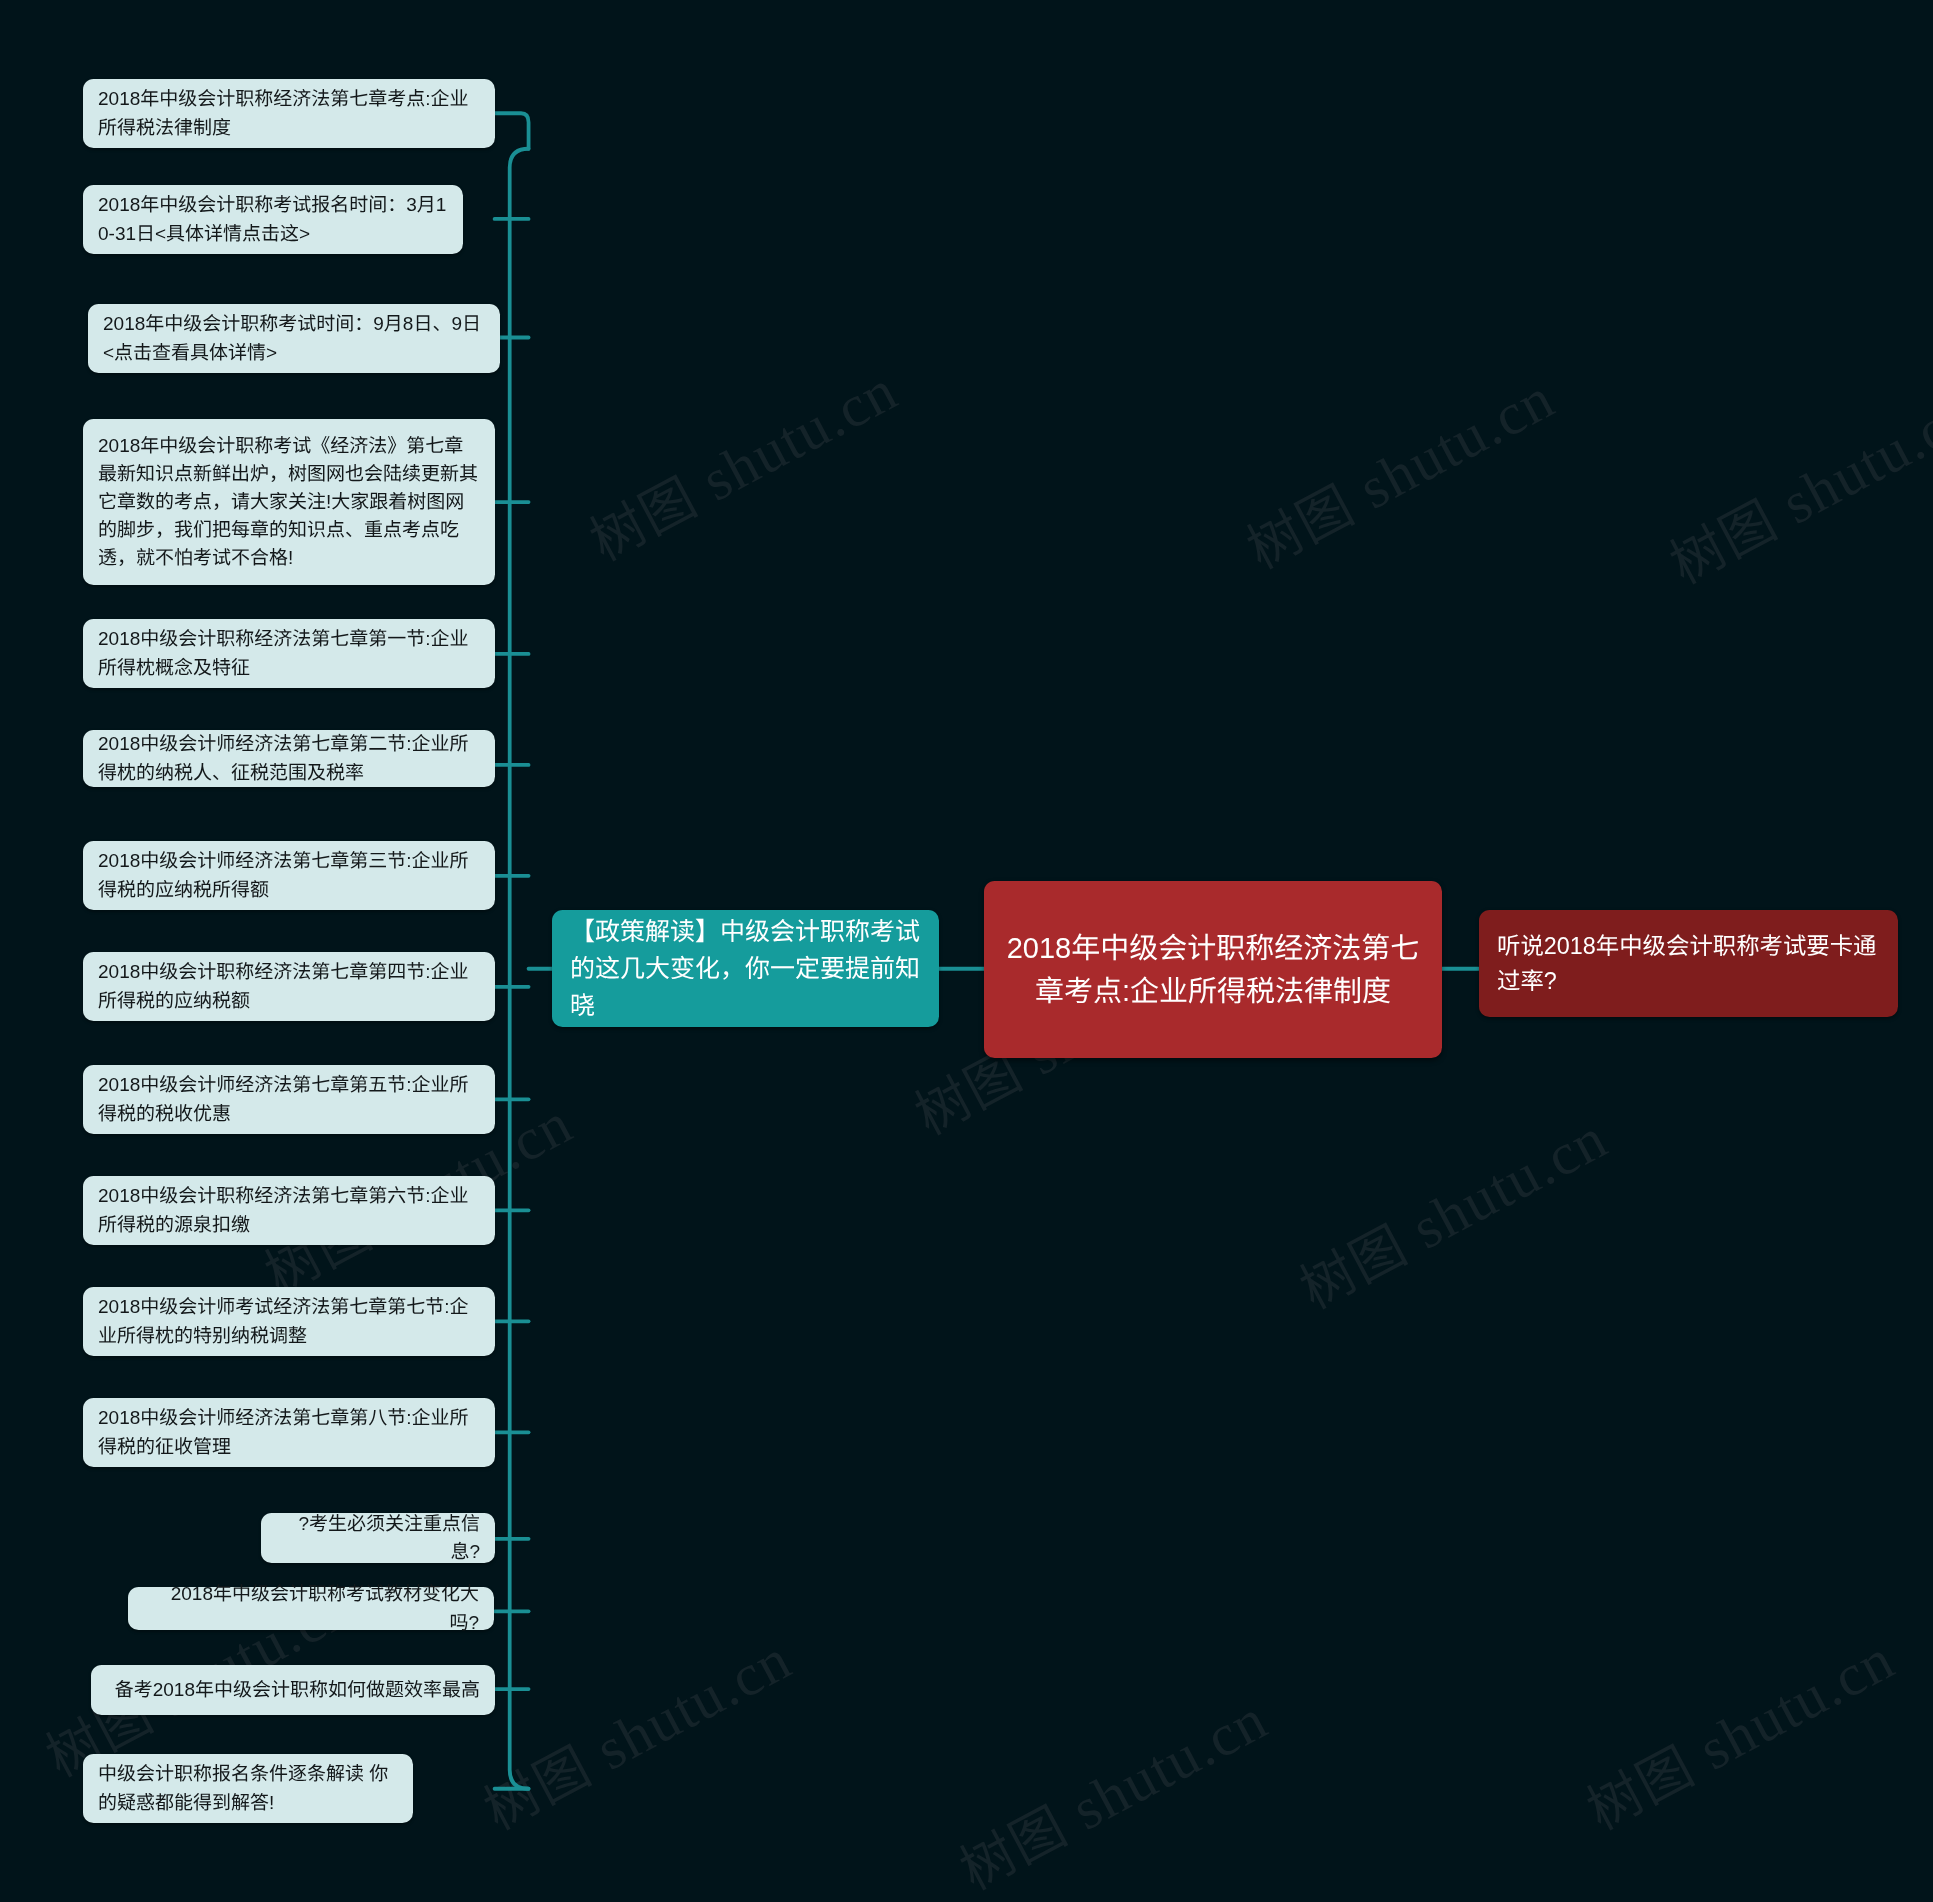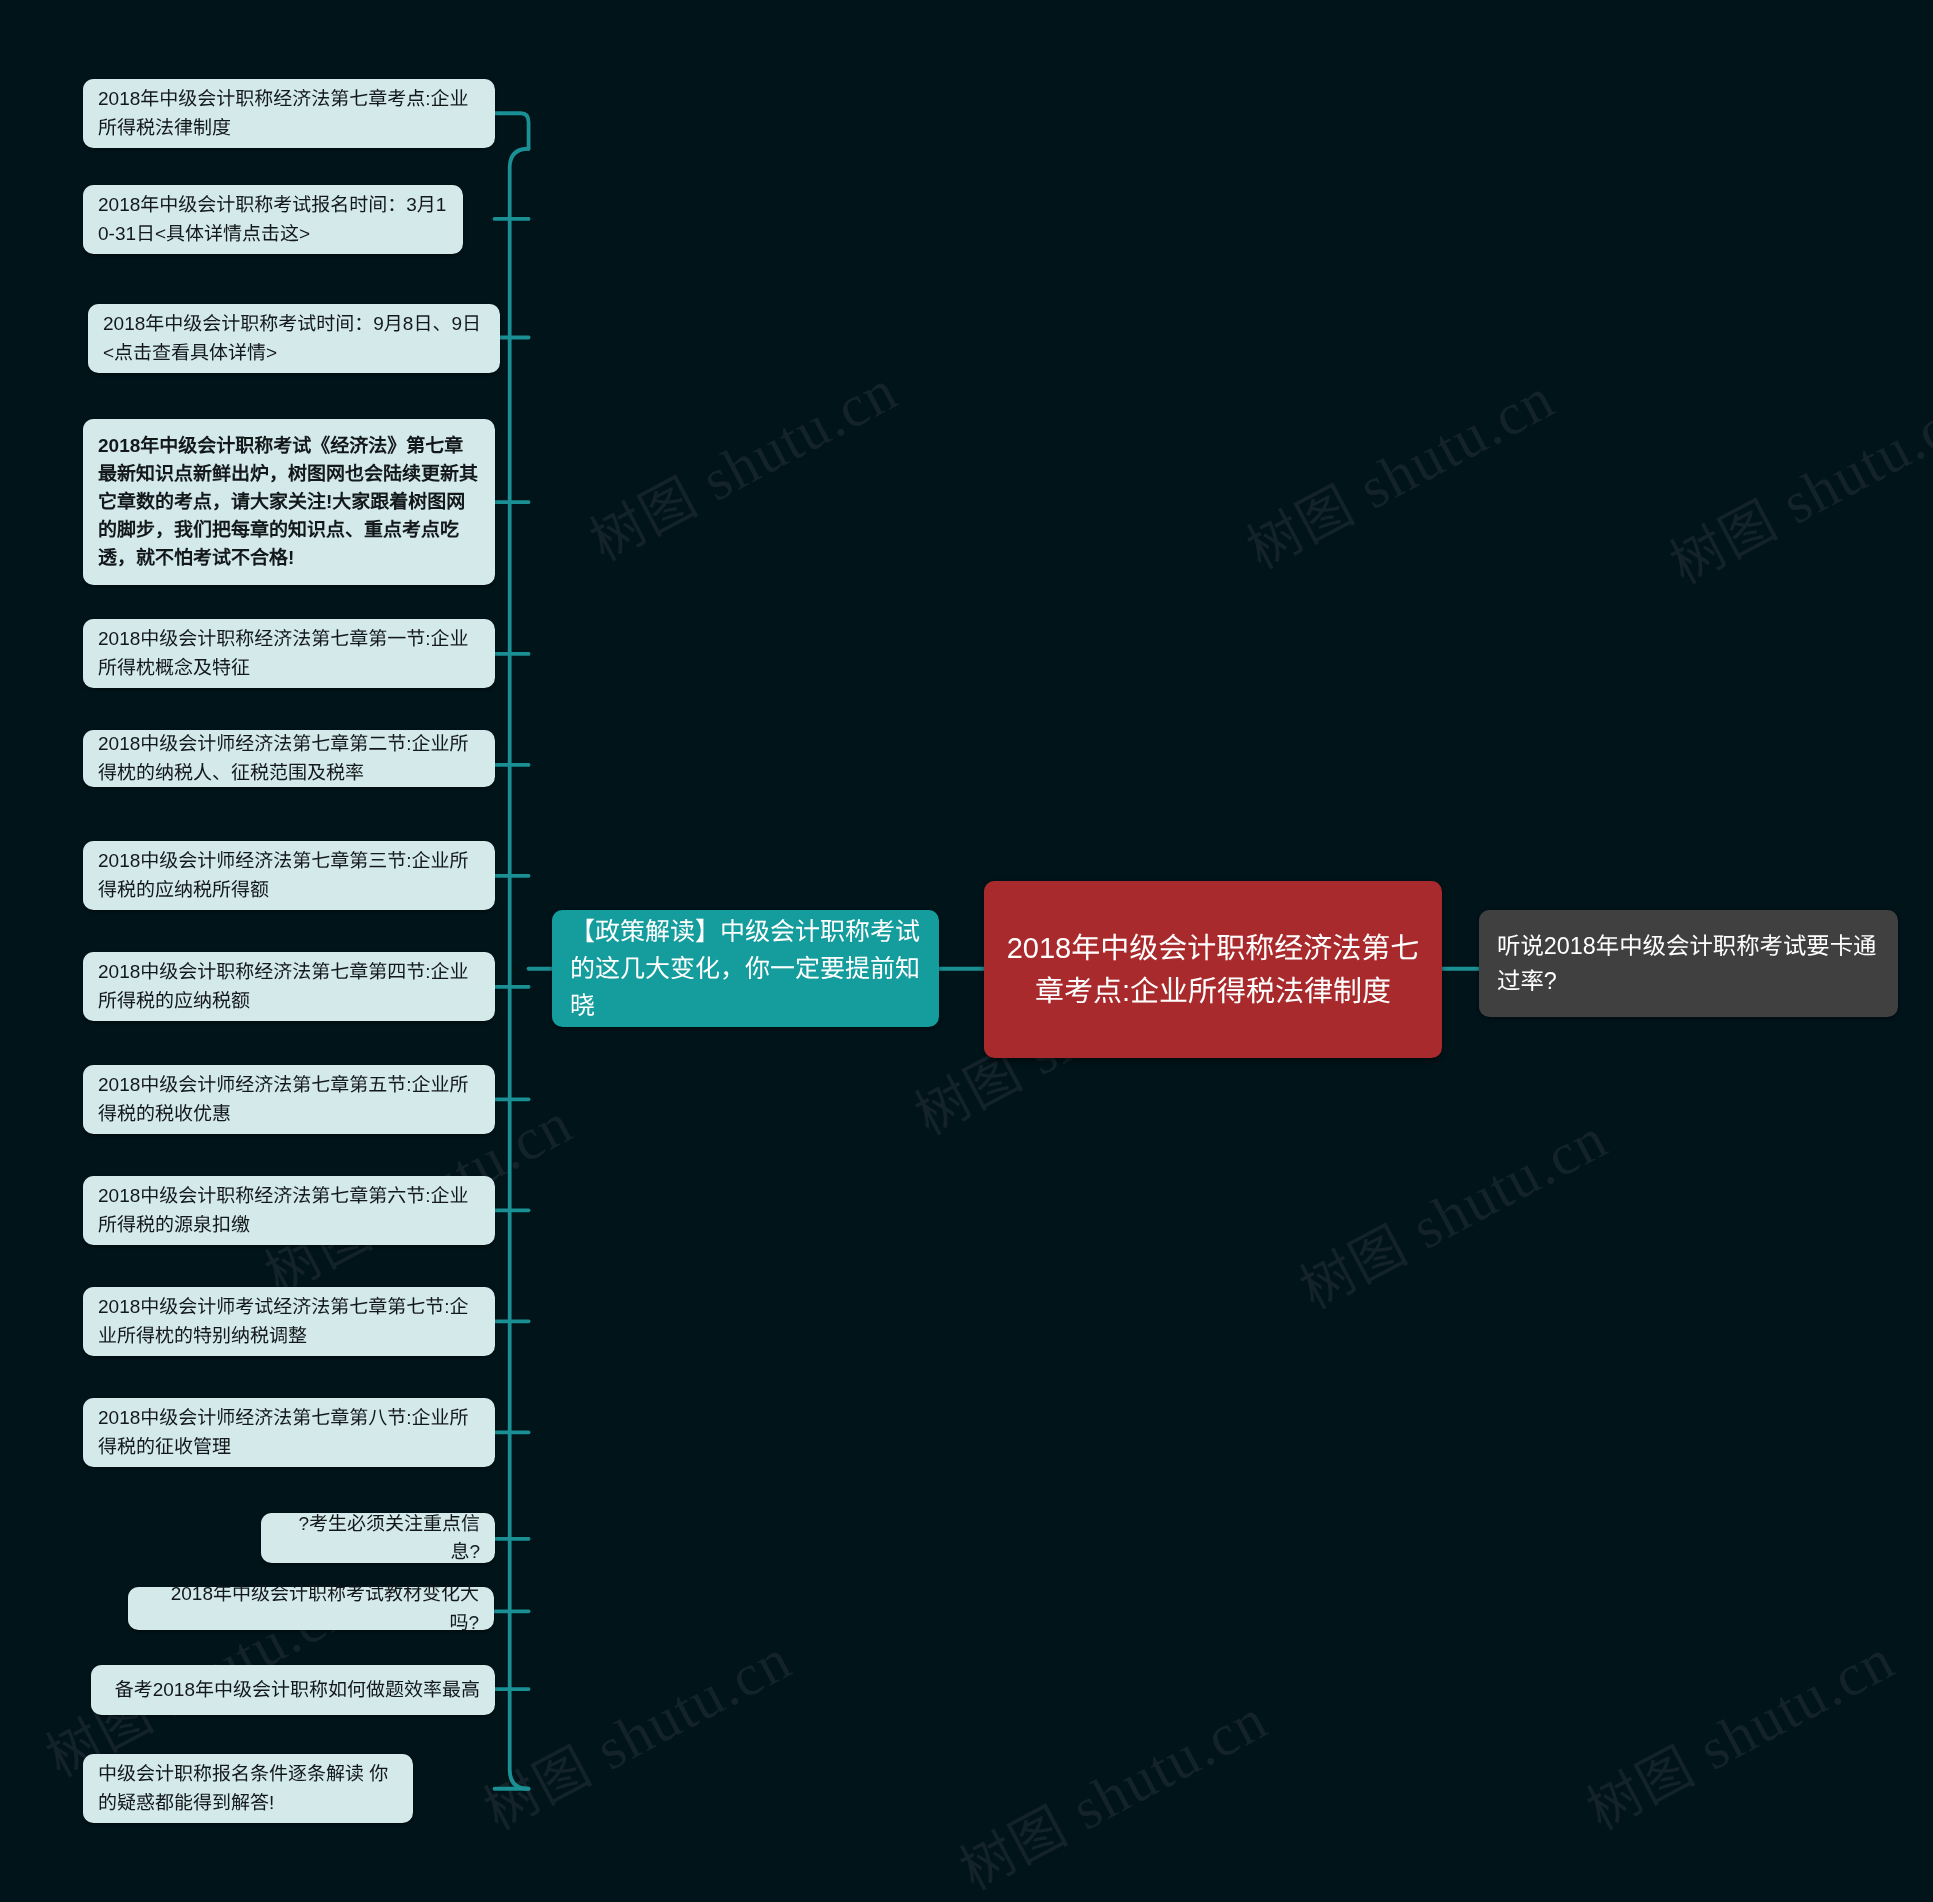--- a/index.html
+++ b/index.html
@@ -74,21 +74,21 @@
   .node.root {
     background: #a92a2c;
     color: #ffffff;
     font-size: 29px;
     padding: 15px 19.6px;
     text-align: center;
     justify-content: center;
     box-shadow: 0 2.3px 5.3px rgba(0,0,0,0.45);
   }
   .node.side {
-    background: #404040;
+    background: #7f1d1d;
     color: #ffffff;
     font-size: 23.4px;
     padding: 13.6px 18px;
     box-shadow: 0 1.5px 3.8px rgba(0,0,0,0.4);
   }
   .node.align-right { justify-content: flex-end; text-align: right; }
 </style>
 </head>
 <body>
 
@@ -153,21 +153,21 @@
   </div>
 
   <div class="node leaf" style="left:83px; top:185px; width:380px; height:69px;justify-content:flex-end;">
     <span>2018年中级会计职称考试报名时间：3月10-31日&lt;具体详情点击这&gt;</span>
   </div>
 
   <div class="node leaf" style="left:88px; top:304px; width:412px; height:69px;">
     <span>2018年中级会计职称考试时间：9月8日、9日&lt;点击查看具体详情&gt;</span>
   </div>
 
-  <div class="node leaf" style="left:83px; top:419px; width:412px; height:166px;font-weight:bold;">
+  <div class="node leaf" style="left:83px; top:419px; width:412px; height:166px;">
     <span>2018年中级会计职称考试《经济法》第七章最新知识点新鲜出炉，树图网也会陆续更新其它章数的考点，请大家关注!大家跟着树图网的脚步，我们把每章的知识点、重点考点吃透，就不怕考试不合格!</span>
   </div>
 
   <div class="node leaf" style="left:83px; top:619px; width:412px; height:69px;">
     <span>2018中级会计职称经济法第七章第一节:企业所得枕概念及特征</span>
   </div>
 
   <div class="node leaf" style="left:83px; top:730px; width:412px; height:57px;">
     <span>2018中级会计师经济法第七章第二节:企业所得枕的纳税人、征税范围及税率</span>
   </div>

